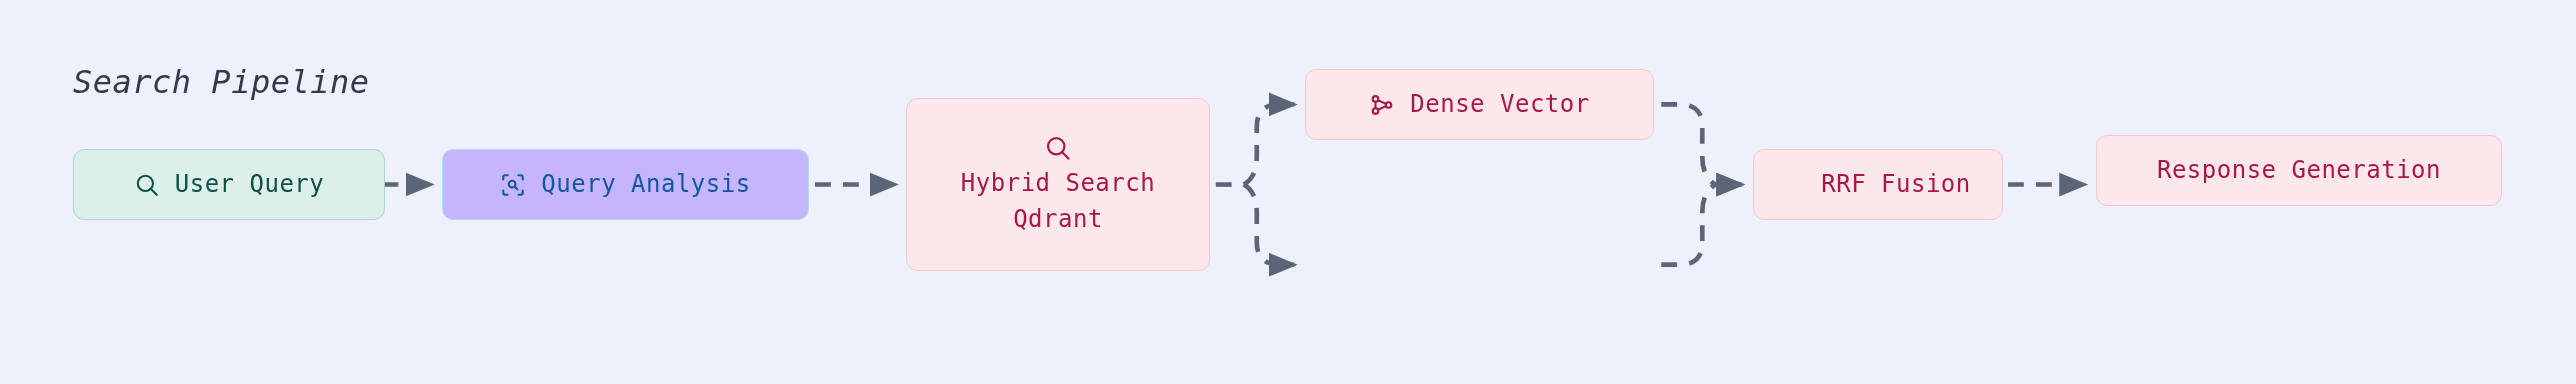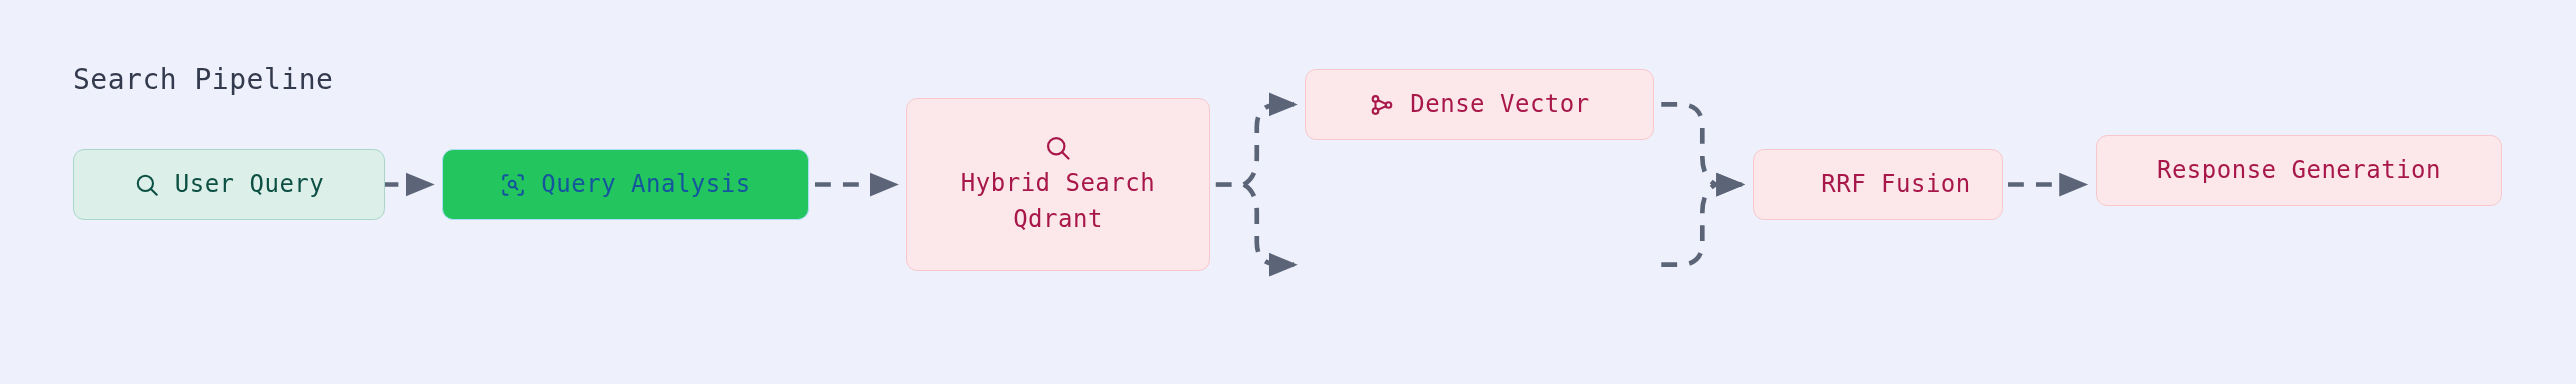--- a/index.html
+++ b/index.html
@@ -17,25 +17,26 @@
     width: 2576px;
     height: 384px;
     background: #eef1fb;
   }
 
   
   .diagram-title {
     position: absolute;
     left: 73px;
     top: 63px;
-    font-size: 28px;
+    font-size: 32px;
     letter-spacing: 0.5px;
     color: #333a4d;
     white-space: nowrap;
     font-family: "DejaVu Sans Mono", "Liberation Mono", monospace;
+    font-style: italic;
   }
 
   
   .node {
     position: absolute;
     display: flex;
     align-items: center;
     justify-content: center;
     border-radius: 11.2px;
     border: 1.9px solid transparent;
@@ -57,21 +58,21 @@
     flex-direction: column;
     align-items: center;
     justify-content: center;
     gap: 5.6px;
   }
   .node-icon { display: inline-flex; align-items: center; justify-content: center; }
   .line2 { display: block; text-align: center; }
 
   
   .theme-green { background: #dcefe8; border-color: #a9d6c8; color: #0c5044; }
-  .theme-blue  { background: #22c55e; border-color: #a9def4; color: #15559e; text-align: right; }
+  .theme-blue  { background: #c4b5fd; border-color: #a9def4; color: #15559e; text-align: right; }
   .theme-pink  { background: #fce8ea; border-color: #f7c7cd; color: #a8174a; }
 
   
   #node-user-query      { left: 73px;   top: 149px; width: 312px; height: 71px; }
   #node-query-analysis  { left: 442px;  top: 149px; width: 367px; height: 71px; }
   #node-hybrid-search   { left: 906px;  top: 98px; width: 304px; height: 173px; }
   #node-dense-vector    { left: 1305px; top: 69px;  width: 349px; height: 71px; }
   #node-sparse-vector   { left: 1305px; top: 229px; width: 349px; height: 71px; }
   #node-rrf-fusion      { left: 1753px; top: 149px; width: 250px; height: 71px; padding-left: 36px; }
   #node-response-gen    { left: 2096px; top: 135px; width: 406px; height: 71px; }

